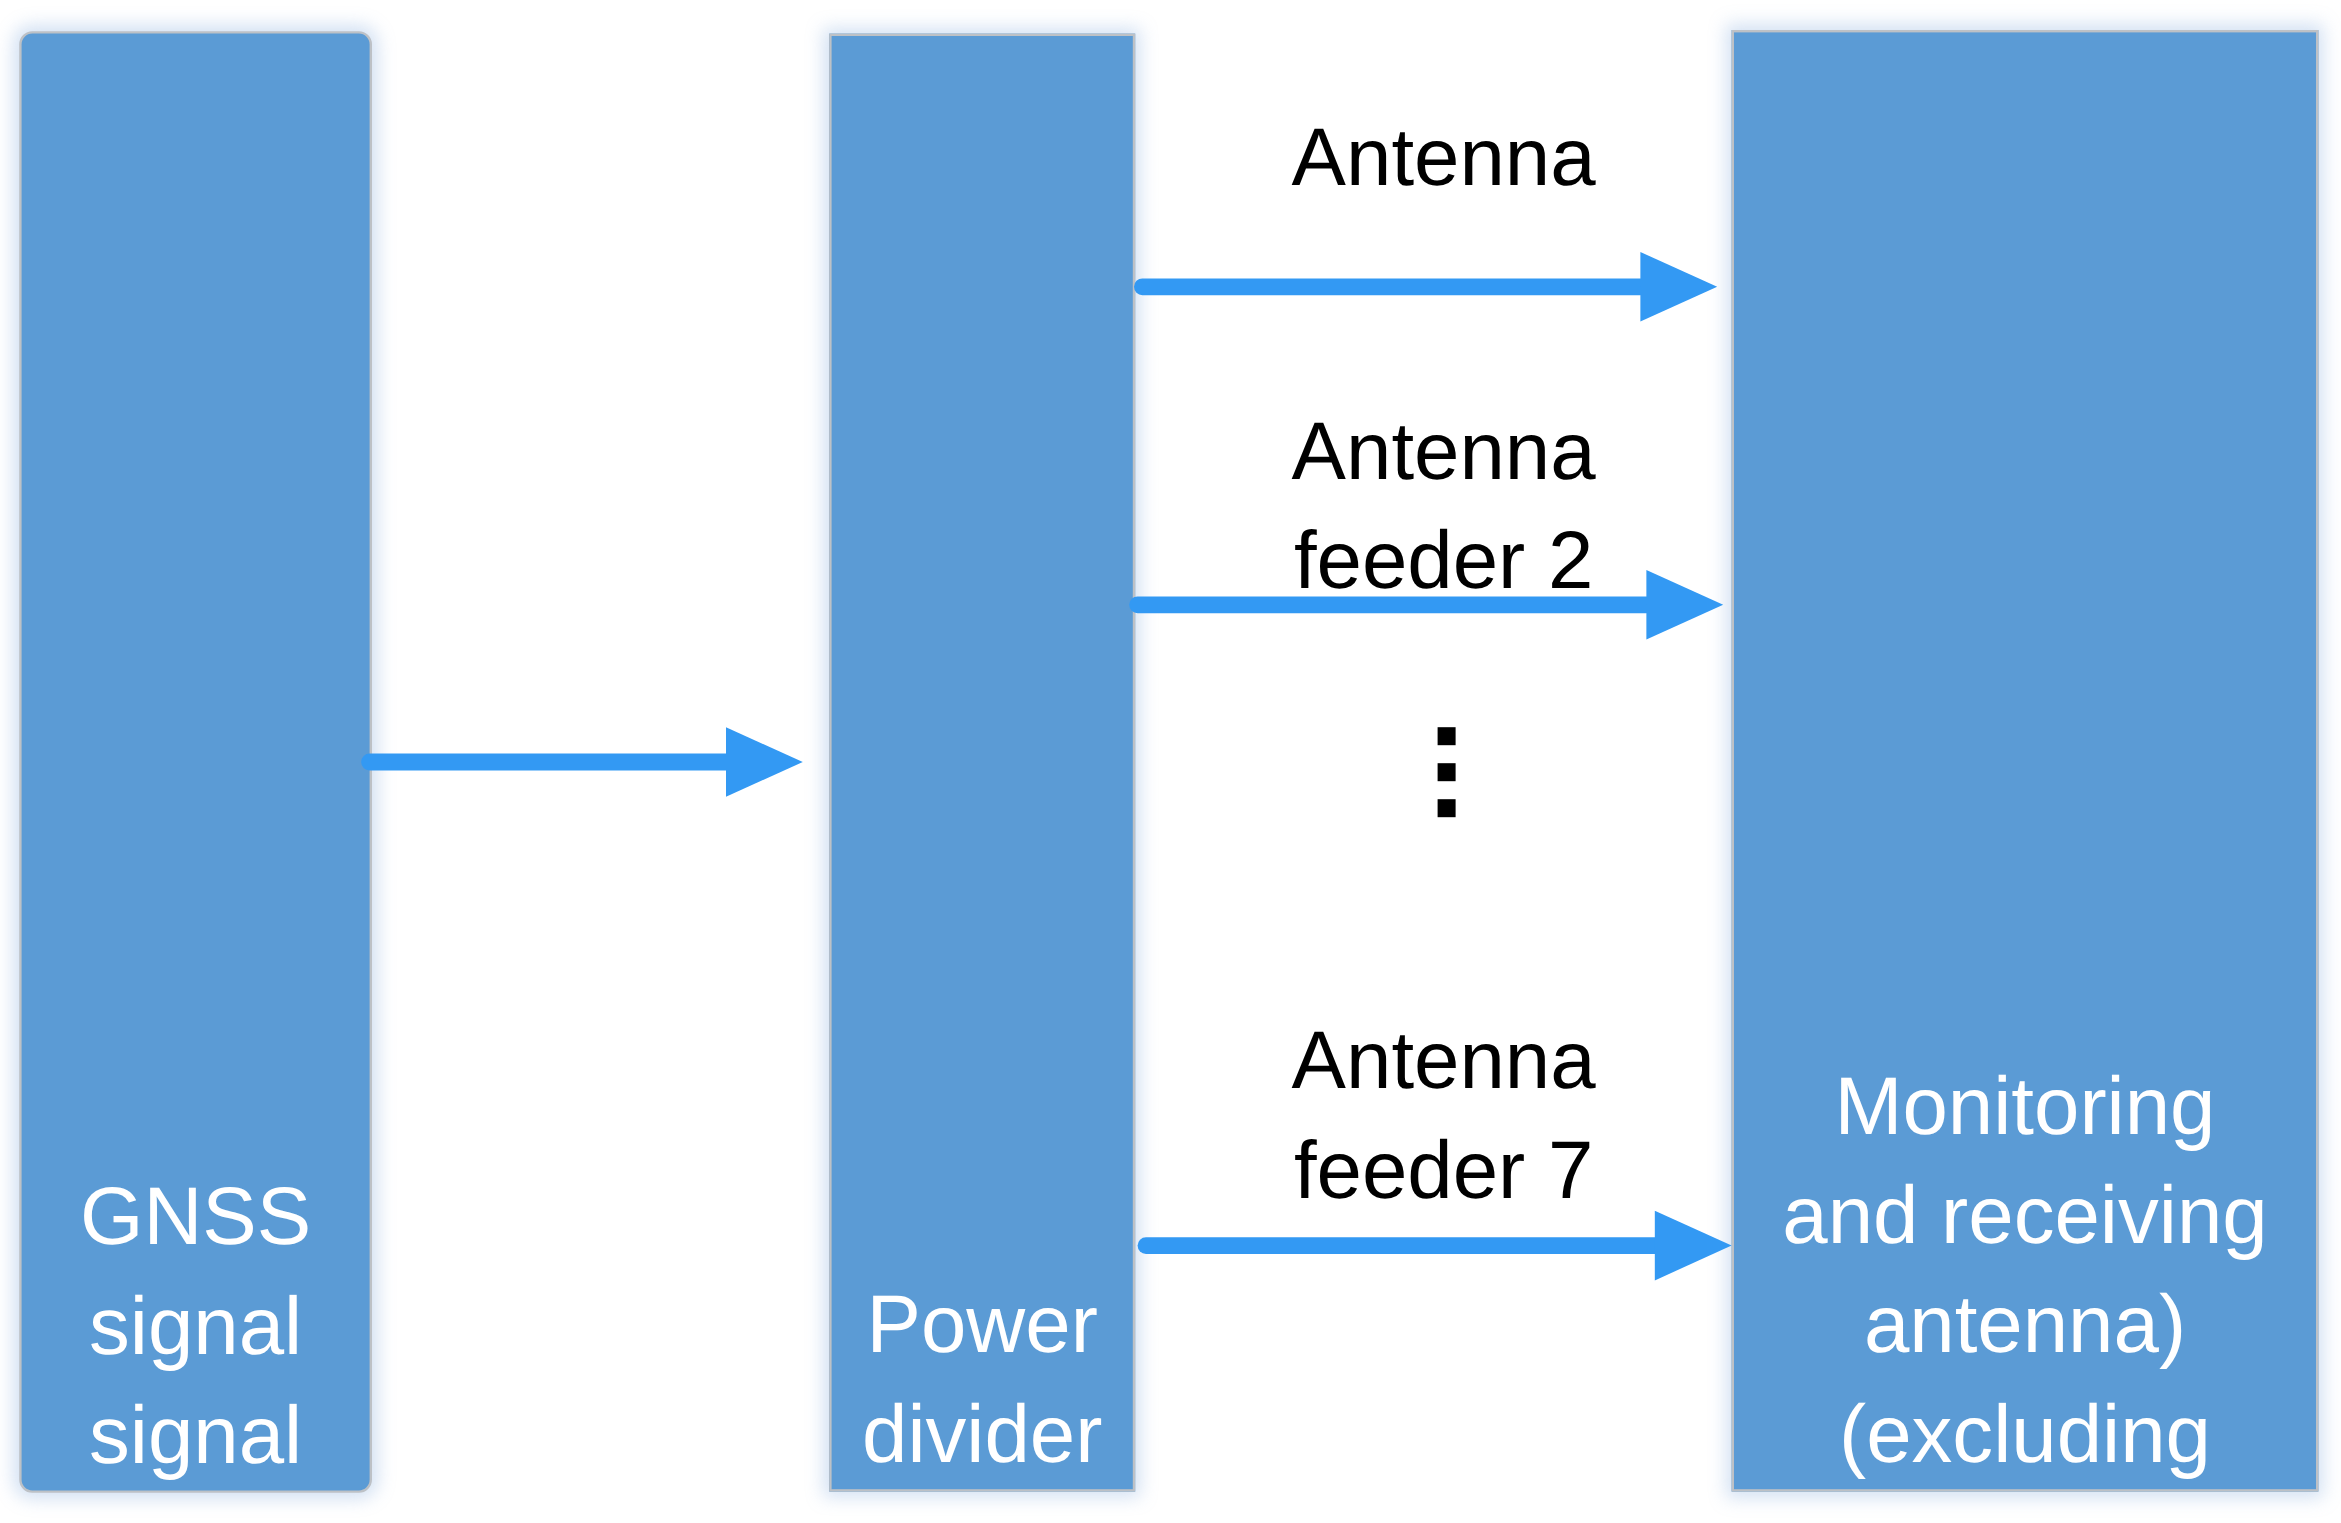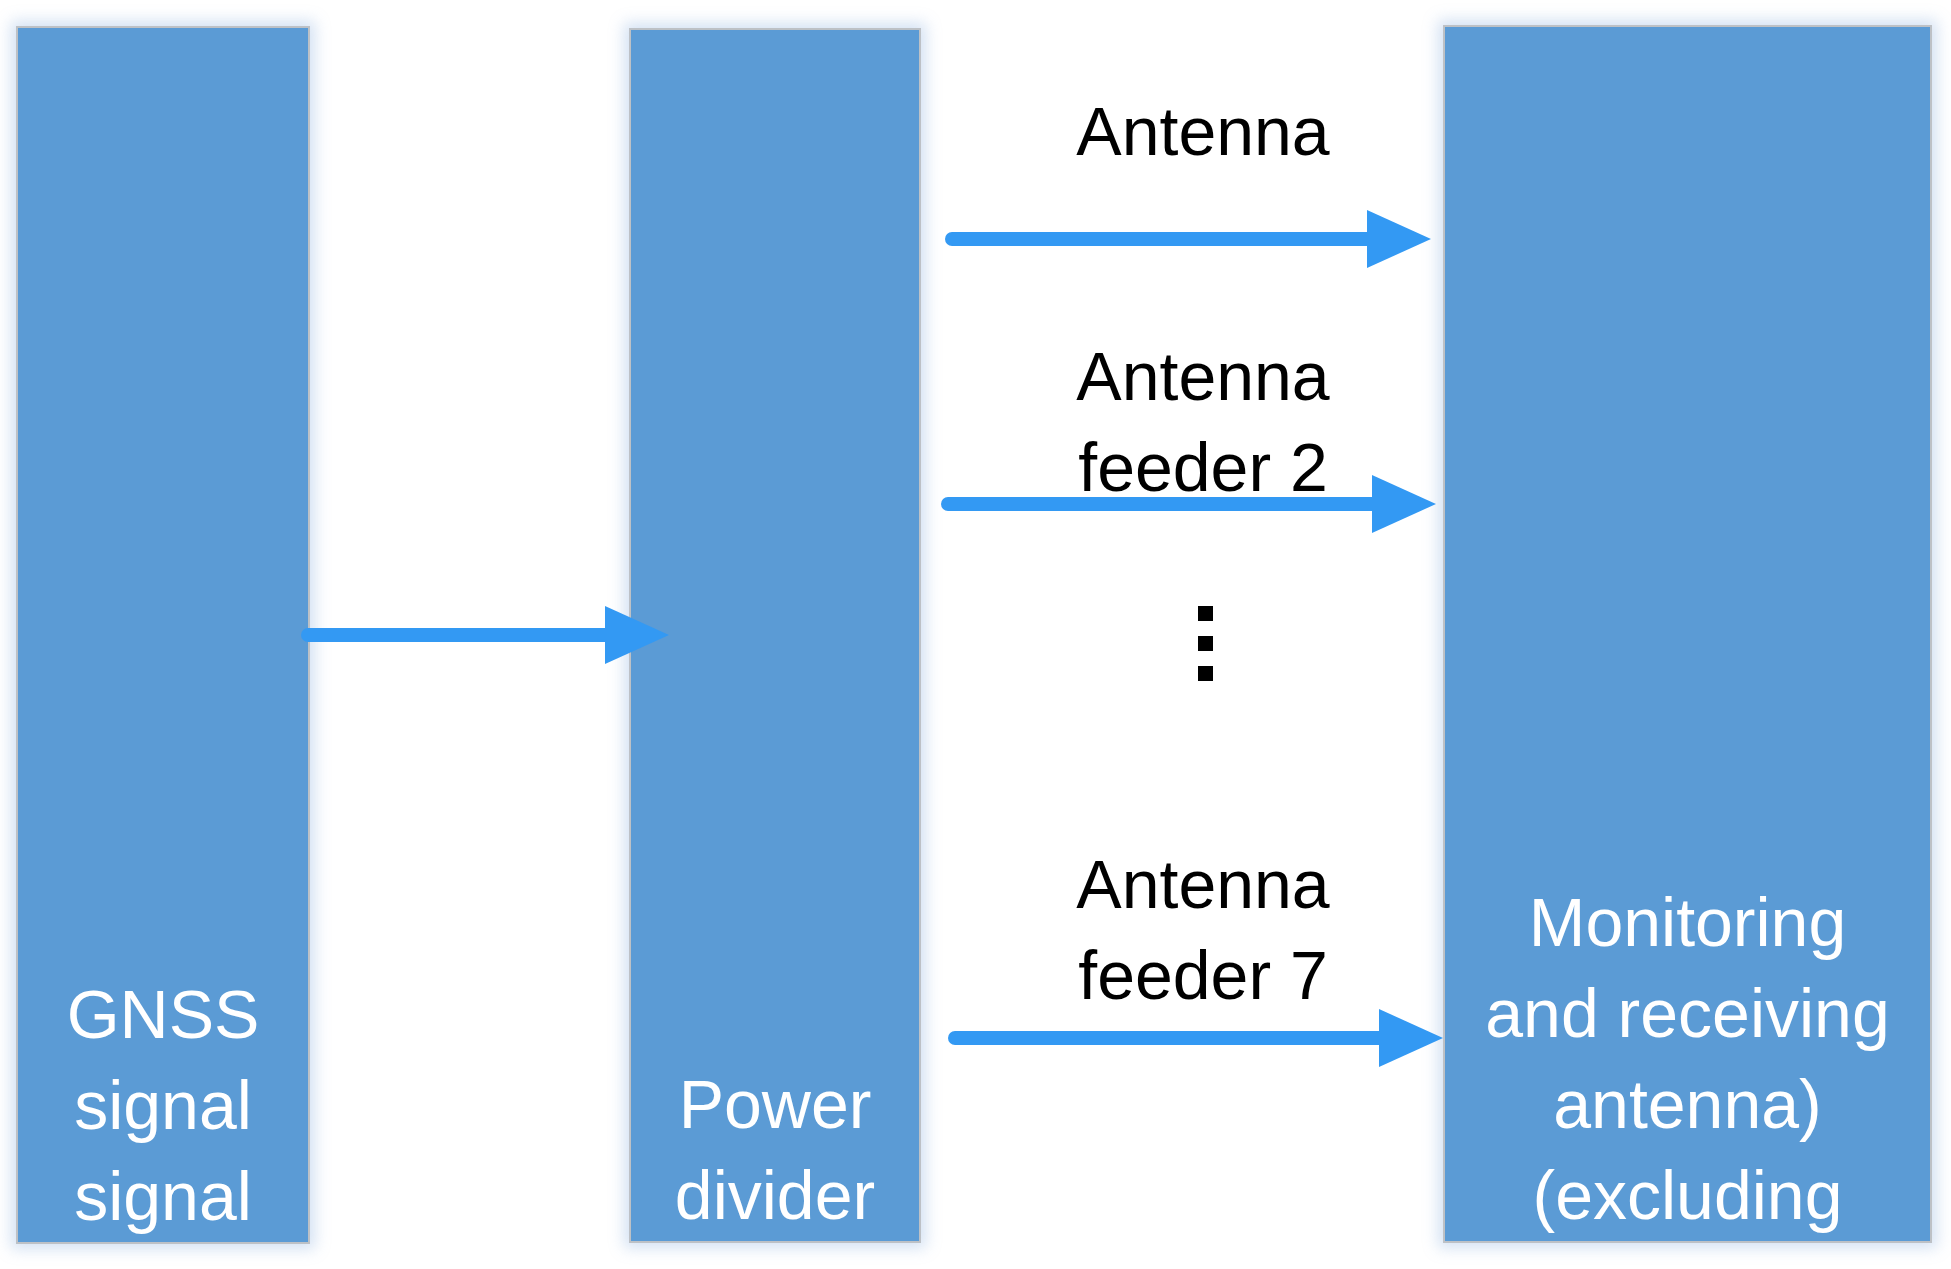--- a/index.html
+++ b/index.html
@@ -21,22 +21,22 @@
   .box{
     position:absolute;
     background:var(--box-fill);
     border:2px solid var(--box-border);
     box-shadow:0 0 14px 5px rgba(130,170,220,0.35);
     display:flex;flex-direction:column;justify-content:flex-end;align-items:center;
     color:var(--box-text);
     font-size:68px;line-height:91px;
     text-align:center;
   }
-  .box-gnss{left:16px;top:26px;width:294px;height:1218px;}
-  .box-divider{left:629px;top:28px;width:292px;height:1215px;}
+  .box-gnss{left:16px;top:26px;width:294px;height:1218px;border-radius:11px;}
+  .box-divider{left:691px;top:28px;width:255px;height:1215px;}
   .box-platform{left:1443px;top:25px;width:489px;height:1218px;}
 
   .edge-label{
     position:absolute;left:923px;width:560px;
     color:var(--label-text);
     font-size:68px;line-height:91px;
     text-align:center;
     display:flex;flex-direction:column;align-items:center;margin-top:34px;
   }
   .label-feeder1{top:52px;}

